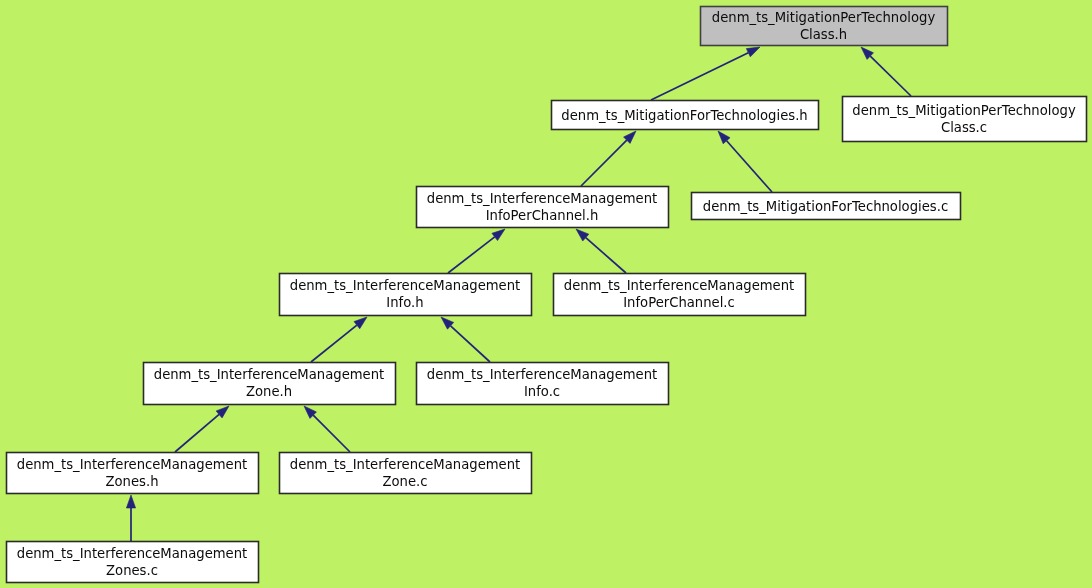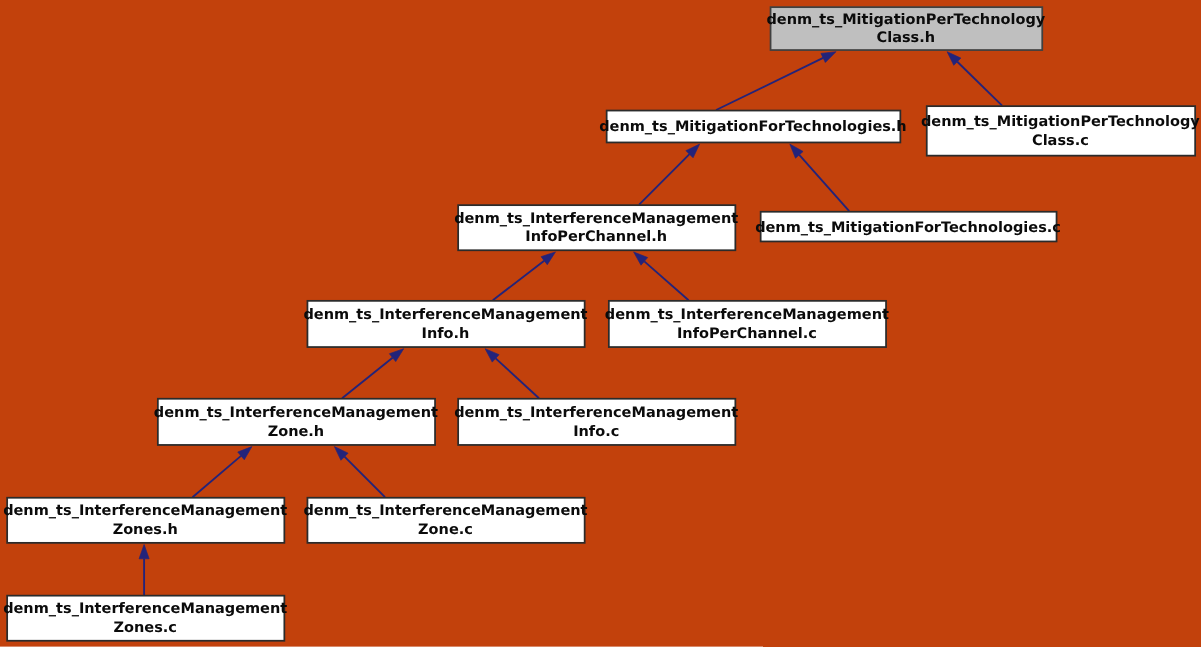--- a/index.html
+++ b/index.html
@@ -4,24 +4,23 @@
 <style>
   html, body {
     margin: 0;
     padding: 0;
     background: #ffffff;
   }
   #graph-root {
     position: relative;
     width: 1092px;
     height: 588px;
-    background: #c2410c;
+    background: #bef264;
     font-family: "DejaVu Sans", "Liberation Sans", sans-serif;
     overflow: hidden;
-    font-weight: bold;
   }
   svg#graph-svg {
     position: absolute;
     left: 0;
     top: 0;
     width: 1092px;
     height: 588px;
   }
   .node-box {
     fill: #ffffff;

